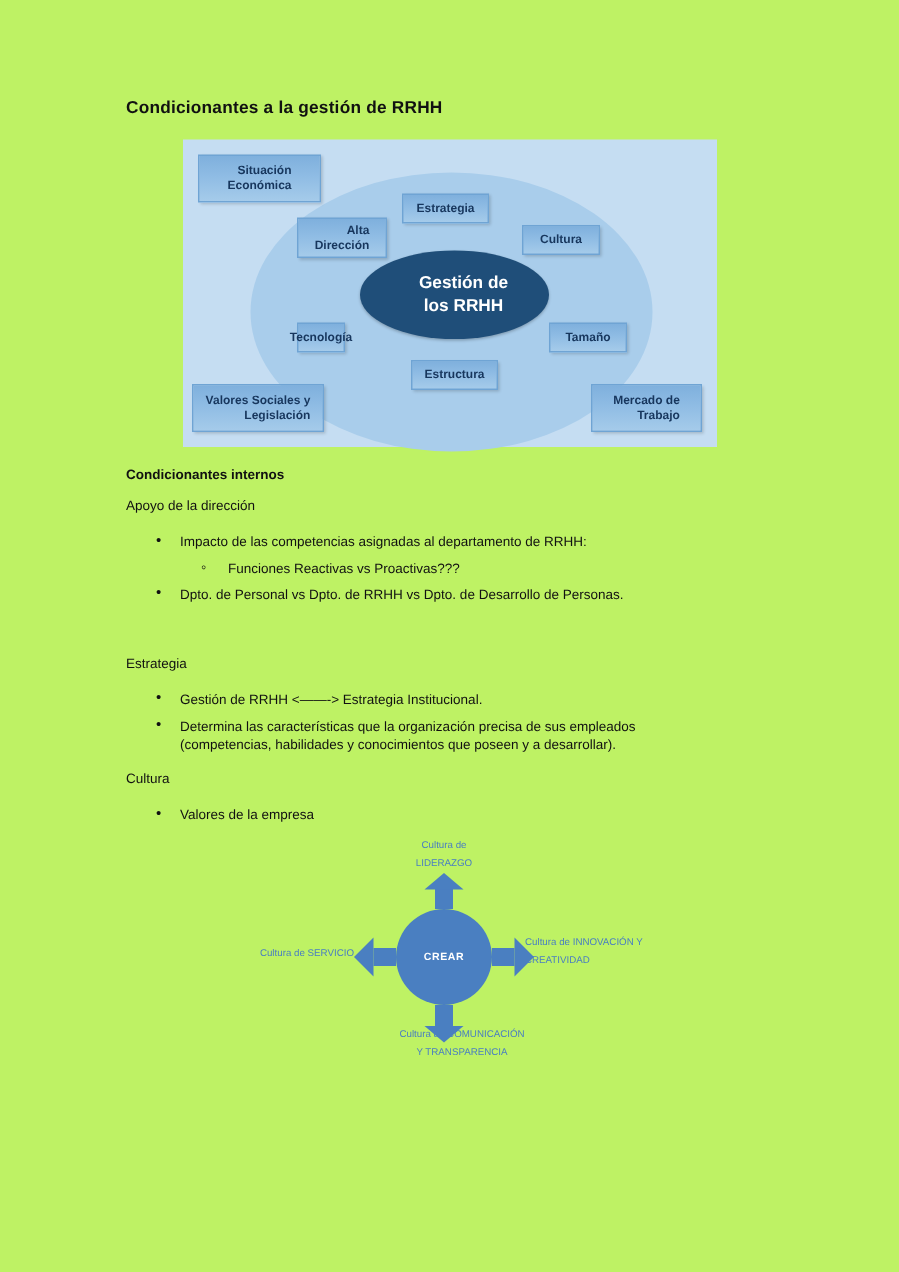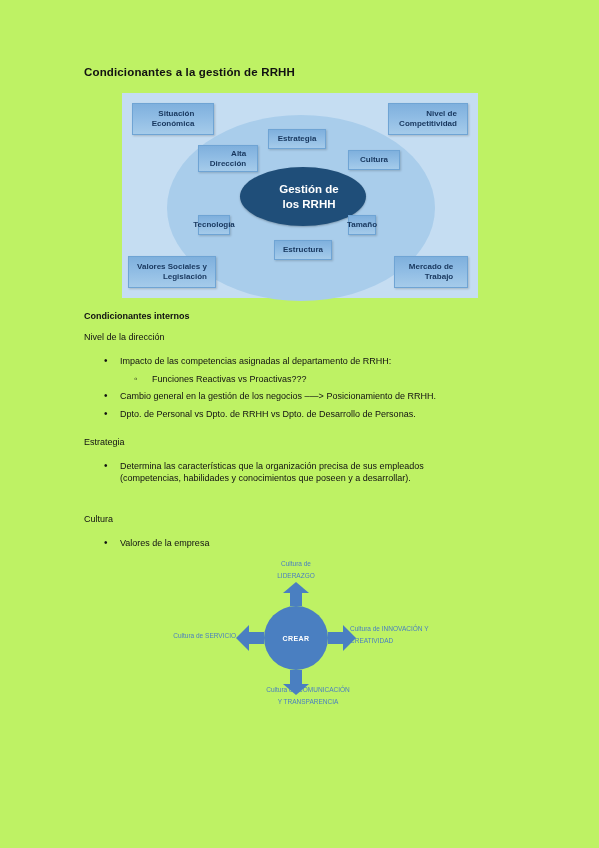--- a/index.html
+++ b/index.html
@@ -89,21 +89,21 @@
   }
   .dbox span { display: block; padding: 0 2px; }
 
   
   .b-situacion      { left: 10px;  top: 10px;  width: 82px;  height: 32px; }
   .b-nivel         { left: 266px; top: 10px;  width: 80px;  height: 32px; }
   .b-estrategia    { left: 146px; top: 36px;  width: 58px;  height: 20px; }
   .b-alta          { left: 76px;  top: 52px;  width: 60px;  height: 27px; }
   .b-cultura       { left: 226px; top: 57px;  width: 52px;  height: 20px; }
   .b-tecnologia    { left: 76px;  top: 122px; width: 32px;  height: 20px; }
-  .b-tamano        { left: 226px; top: 122px; width: 28px;  height: 20px; }
+  .b-tamano        { left: 244px; top: 122px; width: 52px;  height: 20px; }
   .b-estructura    { left: 152px; top: 147px; width: 58px;  height: 20px; }
   .b-valores       { left: 6px;   top: 163px; width: 88px;  height: 32px; }
   .b-mercado       { left: 272px; top: 163px; width: 74px;  height: 32px; }
 
   
   .sec-head {
     position: absolute;
     left: 84px;
     font-size: 9px;
     font-weight: bold;
@@ -229,26 +229,20 @@
       </div>
     </div>
 
     <div class="dbox b-situacion">
       <div>
         <span>Situación</span>
         <span>Económica</span>
       </div>
     </div>
 
-    <div class="dbox b-nivel">
-      <div>
-        <span>Nivel de</span>
-        <span>Competitividad</span>
-      </div>
-    </div>
 
     <div class="dbox b-estrategia">
       <span>Estrategia</span>
     </div>
 
     <div class="dbox b-alta">
       <div>
         <span>Alta</span>
         <span>Dirección</span>
       </div>
@@ -280,32 +274,32 @@
     <div class="dbox b-valores">
       <div>
         <span>Valores Sociales y</span>
         <span>Legislación</span>
       </div>
     </div>
   </div>
 
   <div class="sec-head" style="top:311px;">Condicionantes internos</div>
 
-  <div class="sub-head" style="top:332px;">Nivel de la dirección</div>
+  <div class="sub-head" style="top:332px;">Apoyo de la dirección</div>
 
   <ul class="bullets" style="top:355px;">
     <li class="lvl1">Impacto de las competencias asignadas al departamento de RRHH:</li>
     <li class="lvl2">Funciones Reactivas vs Proactivas???</li>
-    <li class="lvl1">Cambio general en la gestión de los negocios –—&gt; Posicionamiento de RRHH.</li>
     <li class="lvl1">Dpto. de Personal vs Dpto. de RRHH vs Dpto. de Desarrollo de Personas.</li>
   </ul>
 
   <div class="sub-head" style="top:437px;">Estrategia</div>
 
   <ul class="bullets" style="top:460px; width:400px;">
+    <li class="lvl1">Gestión de RRHH &lt;——-&gt; Estrategia Institucional.</li>
     <li class="lvl1">Determina las características que la organización precisa de sus empleados (competencias, habilidades y conocimientos que poseen y a desarrollar).</li>
   </ul>
 
   <div class="sub-head" style="top:514px;">Cultura</div>
 
   <ul class="bullets" style="top:537px;">
     <li class="lvl1">Valores de la empresa</li>
   </ul>
 
   <div class="crear-diagram">

